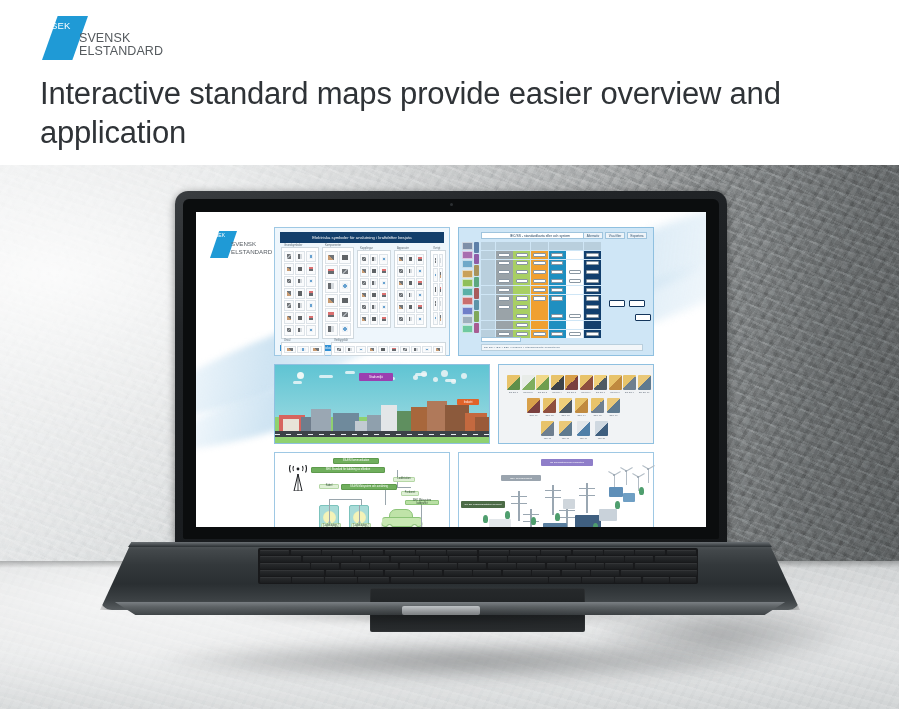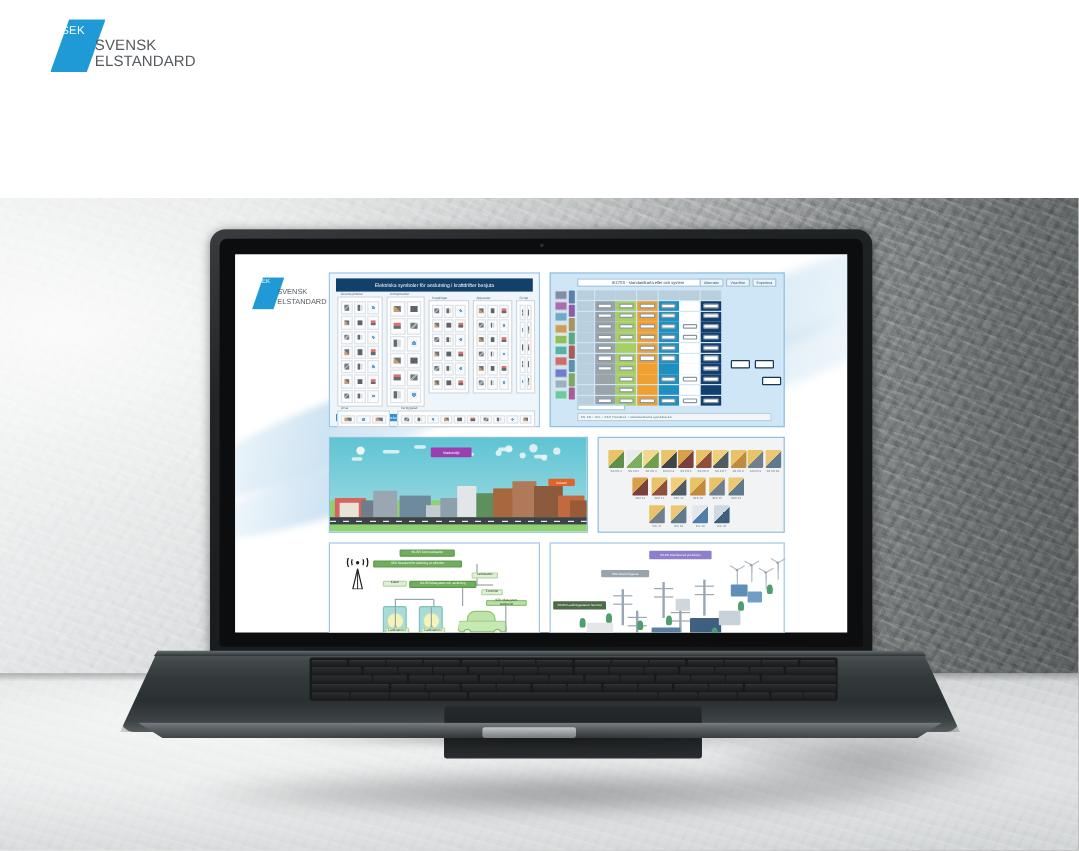--- a/index.html
+++ b/index.html
@@ -275,20 +275,21 @@
 
   <div class="header">
 
     <div class="logo">
       <div class="logo-slash"></div>
       <div class="logo-sek">SEK</div>
       <div class="logo-l1">SVENSK</div>
       <div class="logo-l2">ELSTANDARD</div>
     </div>
 
+    <h1 class="headline">Interactive standard maps provide easier overview and application</h1>
   </div>
 
   <div class="photo">
     <div class="wall"></div>
     <div class="wall-tex"></div>
     <div class="floor"></div>
     <div class="floor-tex"></div>
     <div class="floor-edge"></div>
     <div class="shadow2"></div>
     <div class="shadow"></div>

